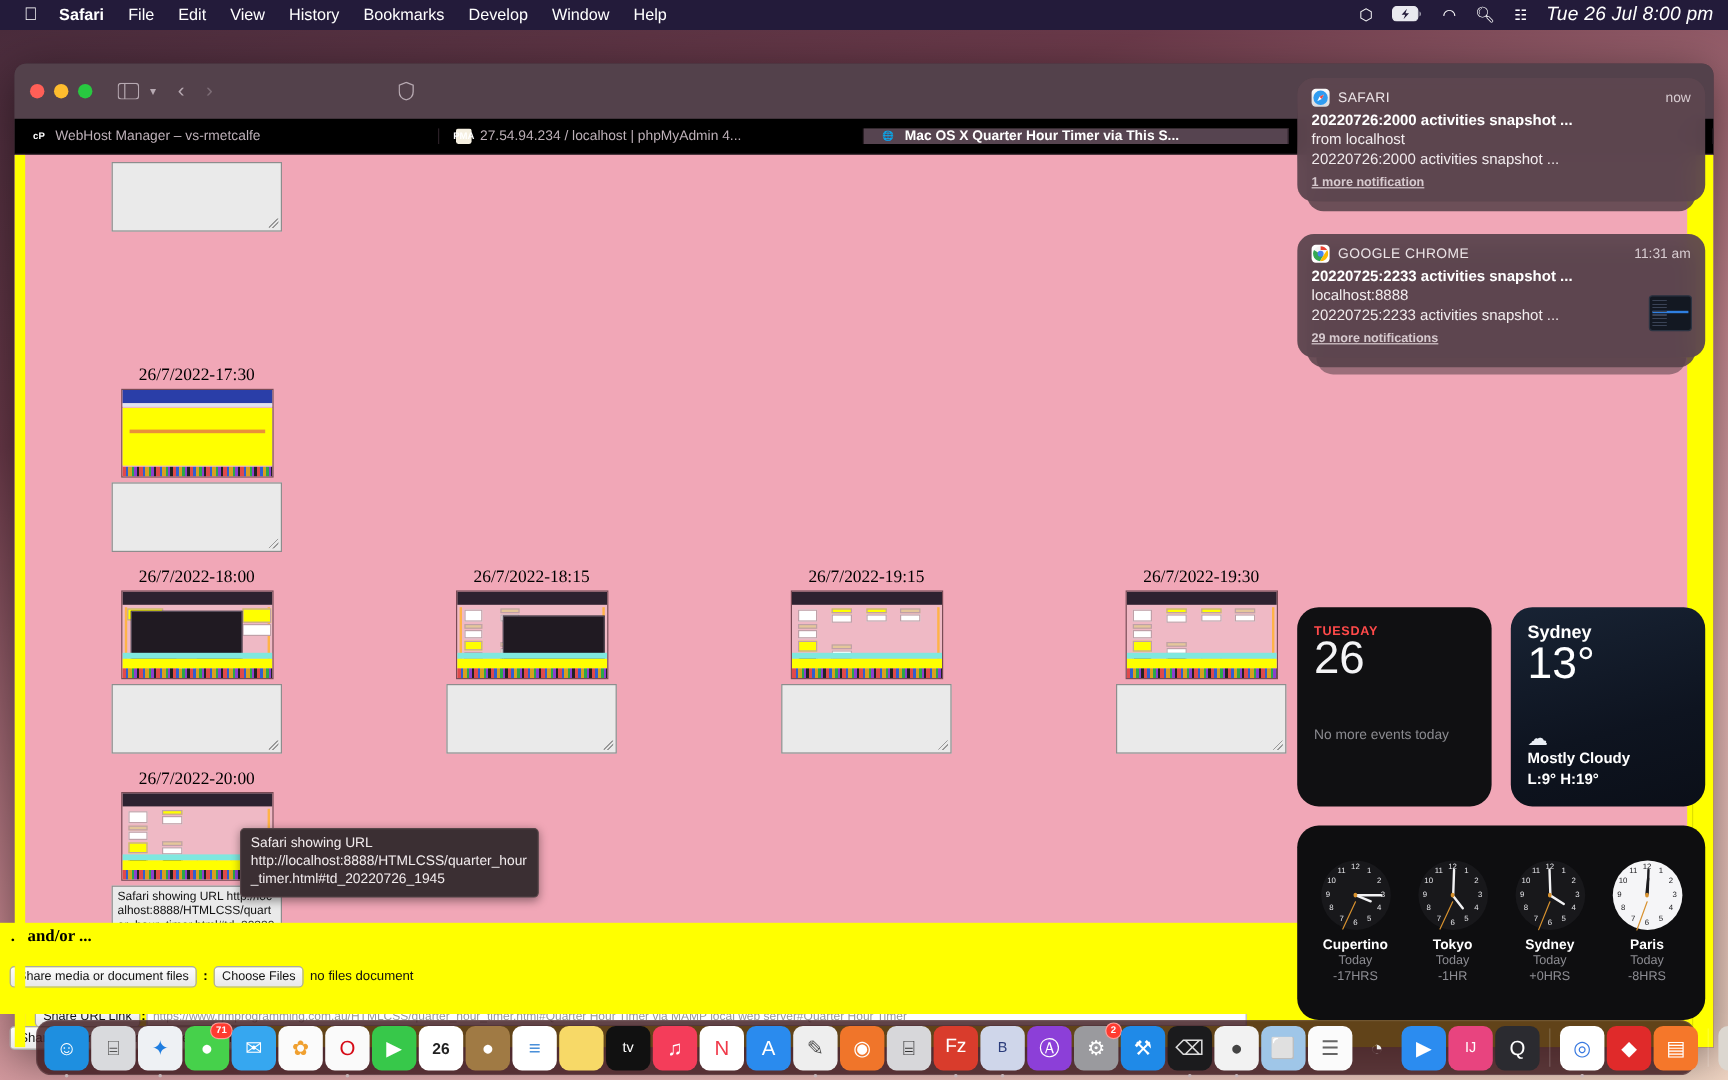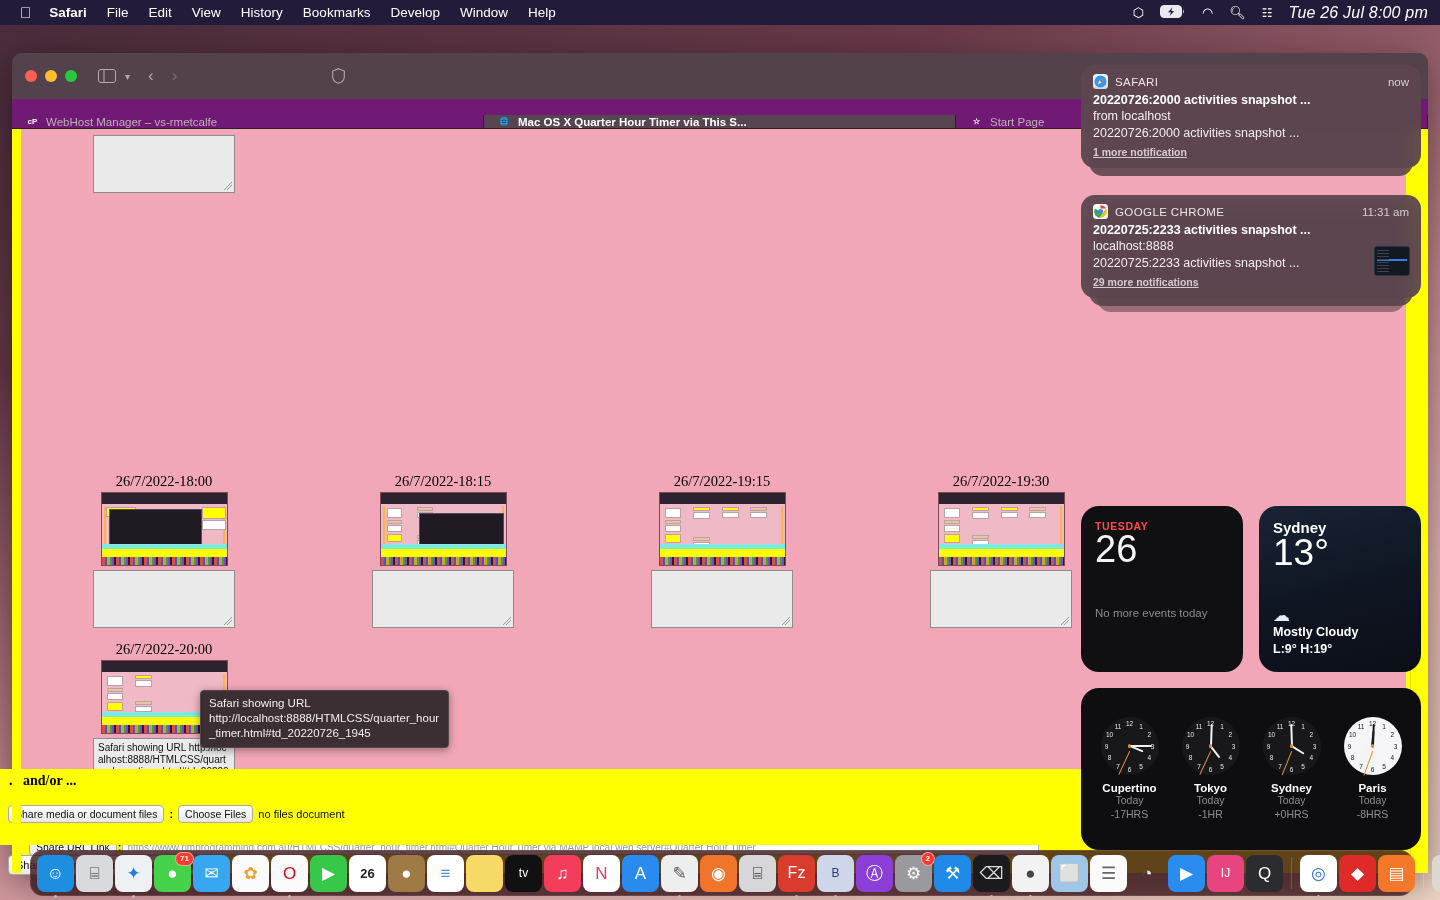--- a/index.html
+++ b/index.html
@@ -63,22 +63,22 @@
     background: #5d4b55; border-radius: 7px;
     display: flex; align-items: center; justify-content: center;
   }
   #url-text { color: #efe8ec; font-size: 14px; }
   #reload-btn {
     position: absolute; right: 10px; top: 6px;
     color: #cfc3ca; font-size: 15px;
   }
 
   #tabbar {
-    position: relative; height: 30px; background: #701a75;
-    display: flex; align-items: flex-end;
+    position: relative; height: 30px; background: #000000;
+    display: flex; align-items: center;
     border-bottom: 1px solid #2a1f26;
   }
   .tab {
     flex: 1 1 0; min-width: 0;
     display: flex; align-items: center; gap: 7px;
     padding: 0 14px;
     border-right: 1px solid #2a1f26;
     font-size: 11.5px; color: #bdb0b8;
     overflow: hidden; white-space: nowrap;
   }
@@ -417,20 +417,24 @@
           </svg>
       </span>
 
     </div>
 
     <div id="tabbar">
       <div class="tab">
         <span class="favicon fav-cp">cP</span>
         <span class="tab-label">WebHost Manager – vs-rmetcalfe</span>
       </div>
+      <div class="tab">
+        <span class="favicon fav-pma">PMA</span>
+        <span class="tab-label">27.54.94.234 / localhost | phpMyAdmin 4...</span>
+      </div>
       <div class="tab active">
         <span class="favicon fav-globe">🌐</span>
         <span class="tab-label">Mac OS X Quarter Hour Timer via This S...</span>
       </div>
       <div class="tab">
         <span class="favicon fav-star">☆</span>
         <span class="tab-label">Start Page</span>
       </div>
     </div>
 
@@ -438,20 +442,32 @@
       <div id="page-left-strip"></div>
       <div id="page-right-strip"></div>
       <div id="page-right-inner"></div>
 
       <div id="thumbgrid">
 
         <div class="cell" style="left:72px; top:2px;">
           <div class="note"></div>
         </div>
 
+        <div class="cell" style="left:72px; top:176px;">
+          <div class="cell-caption">26/7/2022-17:30</div>
+          <div class="shot">
+            <div class="s-fullyellow"></div>
+            <div class="s-bar-top" style="background:#2a3ea8;"></div>
+            <div class="s-bar-top2" style="background:#dfe3ef;height:3px;top:11px;"></div>
+            <div class="s-white" style="left:6px;top:18px;right:6px;height:12px;background:#ffff00;"></div>
+            <div class="s-white" style="left:6px;top:33px;right:6px;height:3px;background:#e8903a;"></div>
+            <div class="s-dock"></div>
+          </div>
+          <div class="note"></div>
+        </div>
 
         <div class="cell" style="left:72px; top:344px;">
           <div class="cell-caption">26/7/2022-18:00</div>
           <div class="shot">
             <div class="s-bar-top"></div>
             <div class="s-edgeL"></div>
               <div class="s-edgeR"></div>
             <div class="s-card y" style="left:4px;top:14px;width:30px;height:10px;"></div>
             <div class="s-card y" style="left:100px;top:14px;width:24px;height:12px;"></div>
             <div class="s-card" style="left:100px;top:27px;width:24px;height:10px;"></div>

